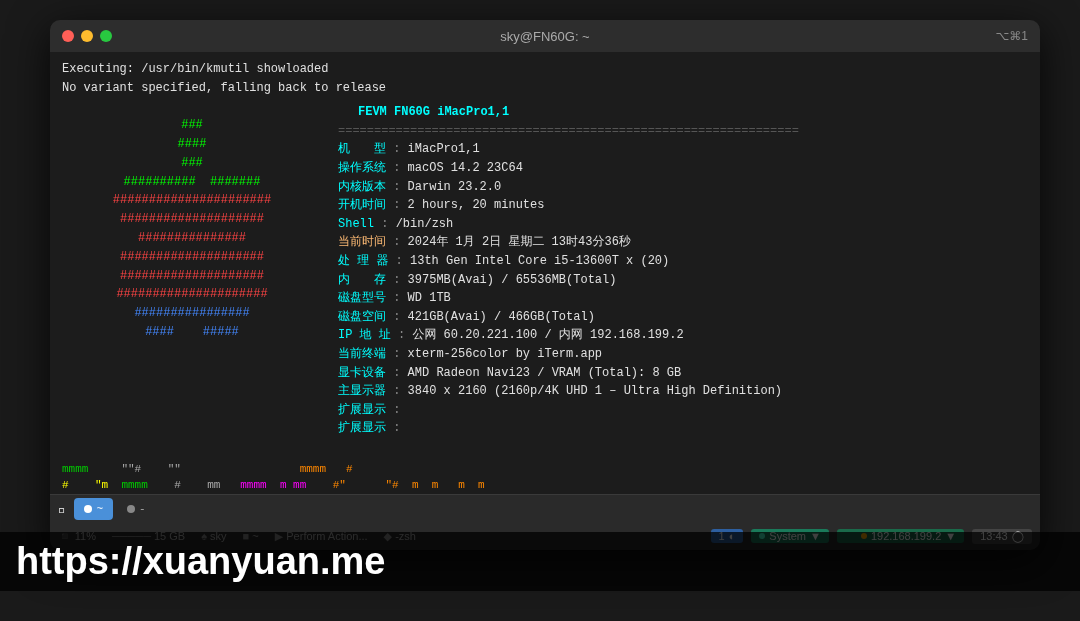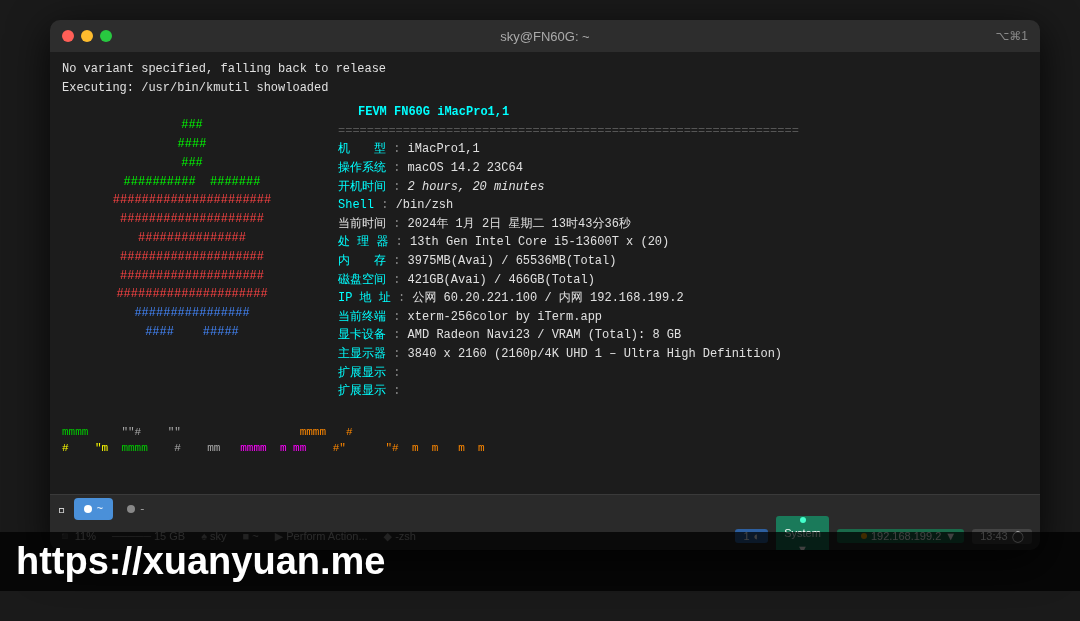--- a/index.html
+++ b/index.html
@@ -169,21 +169,20 @@
       font-family: -apple-system, BlinkMacSystemFont, sans-serif;
       display: flex;
       align-items: center;
       gap: 4px;
     }
     .status-badge.blue-badge {
       background: #2d5fa0;
     }
     .status-badge.teal-badge {
       background: #1a7a5a;
-      flex-direction: column;
     }
     .status-badge.ip-badge {
       background: #1a6a4a;
       padding-left: 24px;
     }
     .status-badge.time-badge {
       background: #444;
       text-align: center;
     }
     .badge-dot {
@@ -221,22 +220,22 @@
     <div class="traffic-lights">
       <div class="traffic-light tl-close"></div>
       <div class="traffic-light tl-min"></div>
       <div class="traffic-light tl-max"></div>
     </div>
     <span class="titlebar-title">sky@FN60G: ~</span>
     <span class="titlebar-shortcut">⌥⌘1</span>
   </div>
 
   <div class="terminal">
+    <div class="terminal-text white">Executing: /usr/bin/kmutil showloaded</div>
     <div class="terminal-text white">No variant specified, falling back to release</div>
-    <div class="terminal-text white">Executing: /usr/bin/kmutil showloaded</div>
 
     <div style="display:flex; margin-top:6px; gap:16px;">
 
       <div class="ascii-art">
         <div style="height:14px;"></div>
         <div style="text-align:center; margin-bottom:2px;">
           <span style="color:#00ff00;">###</span>
         </div>
         <div style="text-align:center; margin-bottom:2px;">
           <span style="color:#00ff00;">####</span>
@@ -276,33 +275,39 @@
       <div class="sysinfo">
         <div style="color:#00ffff; font-weight:bold; margin-left:20px;">FEVM FN60G iMacPro1,1</div>
         <div style="color:#555; margin-left:0px;">================================================================</div>
         <div>
           <span style="color:#00ffff;">机　　型</span><span style="color:#888;"> : </span><span style="color:#e0e0e0;">iMacPro1,1</span>
         </div>
         <div>
           <span style="color:#00ffff;">操作系统</span><span style="color:#888;"> : </span><span style="color:#e0e0e0;">macOS 14.2 23C64</span>
         </div>
         <div>
-          <span style="color:#00ffff;">开机时间</span><span style="color:#888;"> : </span><span style="color:#e0e0e0;font-style:italic;">2 hours, 20 minutes</span>
+          <span style="color:#00ffff;">内核版本</span><span style="color:#888;"> : </span><span style="color:#e0e0e0;">Darwin 23.2.0</span>
+        </div>
+        <div>
+          <span style="color:#00ffff;">开机时间</span><span style="color:#888;"> : </span><span style="color:#e0e0e0;">2 hours, 20 minutes</span>
         </div>
         <div>
           <span style="color:#00ffff;">Shell   </span><span style="color:#888;"> : </span><span style="color:#e0e0e0;">/bin/zsh</span>
         </div>
         <div>
-          <span style="color:#e5e5e5;">当前时间</span><span style="color:#888;"> : </span><span style="color:#e0e0e0;">2024年 1月 2日 星期二 13时43分36秒</span>
+          <span style="color:#fdba74;">当前时间</span><span style="color:#888;"> : </span><span style="color:#e0e0e0;">2024年 1月 2日 星期二 13时43分36秒</span>
         </div>
         <div>
           <span style="color:#00ffff;">处 理 器</span><span style="color:#888;"> : </span><span style="color:#e0e0e0;">13th Gen Intel Core i5-13600T x (20)</span>
         </div>
         <div>
           <span style="color:#00ffff;">内　　存</span><span style="color:#888;"> : </span><span style="color:#e0e0e0;">3975MB(Avai) / 65536MB(Total)</span>
+        </div>
+        <div>
+          <span style="color:#00ffff;">磁盘型号</span><span style="color:#888;"> : </span><span style="color:#e0e0e0;">WD 1TB</span>
         </div>
         <div>
           <span style="color:#00ffff;">磁盘空间</span><span style="color:#888;"> : </span><span style="color:#e0e0e0;">421GB(Avai) / 466GB(Total)</span>
         </div>
         <div>
           <span style="color:#00ffff;">IP 地 址</span><span style="color:#888;"> : </span><span style="color:#e0e0e0;">公网 60.20.221.100 / 内网 192.168.199.2</span>
         </div>
         <div>
           <span style="color:#00ffff;">当前终端</span><span style="color:#888;"> : </span><span style="color:#e0e0e0;">xterm-256color by iTerm.app</span>
         </div>

